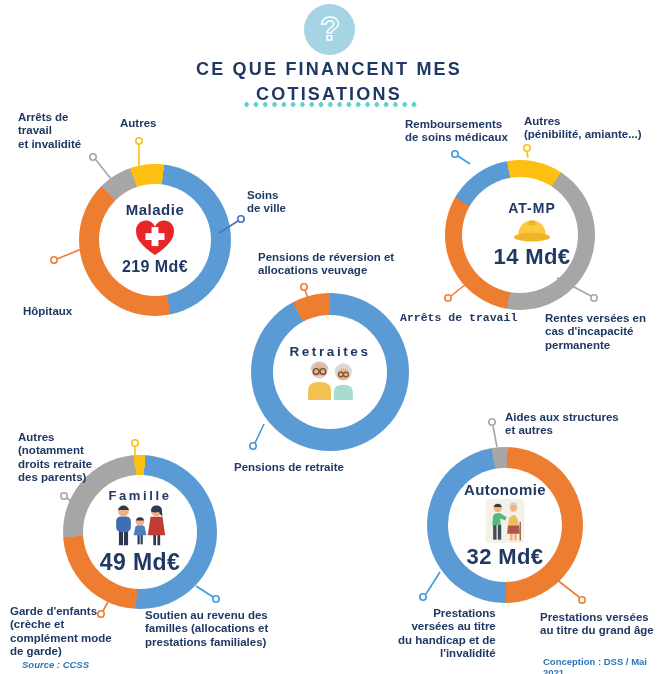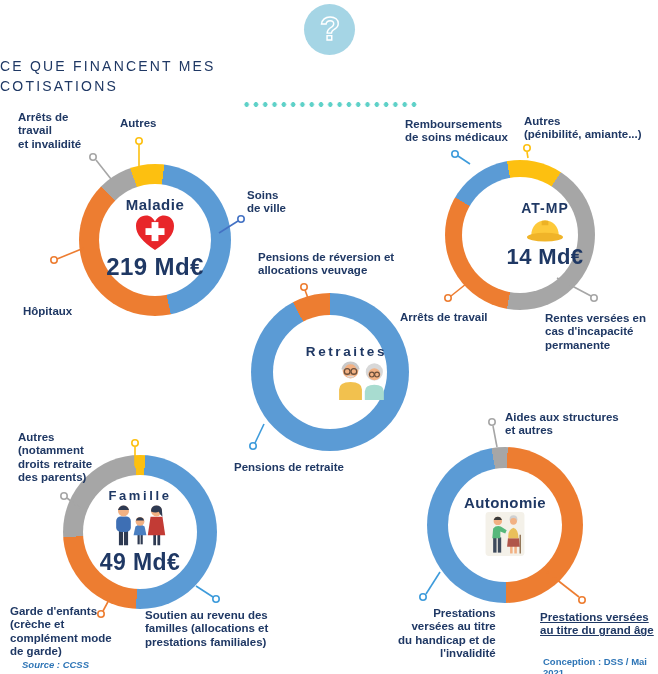--- a/index.html
+++ b/index.html
@@ -2,22 +2,22 @@
 <html><head>
 <meta charset="utf-8">
 <style>
   html,body{margin:0;padding:0;background:#fff;}
   .canvas{position:relative;width:658px;height:674px;background:#ffffff;overflow:hidden;
           font-family:"Liberation Sans",sans-serif;color:#1F3864;}
 
   
   .qcircle{position:absolute;left:304px;top:4px;width:51px;height:51px;border-radius:50%;
            background:#A5D5E5;display:flex;align-items:center;justify-content:center;}
-  .page-title{position:absolute;left:0;top:57px;width:658px;font-weight:normal;
-              font-size:14px;letter-spacing:2.2px;line-height:1.4;white-space:pre-line;color:#1F3864;}
+  .page-title{position:absolute;left:0;top:57px;width:658px;text-align:center;font-weight:bold;
+              font-size:18px;letter-spacing:2.2px;line-height:1.4;white-space:pre-line;color:#1F3864;}
   .dots{position:absolute;left:242px;top:101px;width:177px;height:7px;
         background-image:radial-gradient(circle,#5ED1C8 2.1px,rgba(94,209,200,0) 2.6px);
         background-size:9.3px 7px;background-repeat:repeat-x;}
 
   
   .donut{position:absolute;border-radius:50%;}
   .donut::after{content:"";position:absolute;background:#fff;border-radius:50%;}
   #donut-maladie{left:79px;top:164px;width:152px;height:152px;
     background:conic-gradient(#FDC010 0deg 7deg,#5B9BD5 7deg 168deg,#ED7D31 168deg 315deg,#A6A6A6 315deg 341deg,#FDC010 341deg 360deg);}
   #donut-maladie::after{inset:20px;}
@@ -31,57 +31,57 @@
     background:conic-gradient(#FDC010 0deg 4deg,#5B9BD5 4deg 183deg,#ED7D31 183deg 266deg,#A6A6A6 266deg 356deg,#FDC010 356deg 360deg);}
   #donut-famille::after{inset:20px;}
   #donut-autonomie{left:427px;top:447px;width:156px;height:156px;
     background:conic-gradient(#A6A6A6 0deg 2deg,#ED7D31 2deg 179deg,#5B9BD5 179deg 350deg,#A6A6A6 350deg 360deg);}
   #donut-autonomie::after{inset:21px;}
 
   
   .center{position:absolute;z-index:2;display:flex;flex-direction:column;align-items:center;
           justify-content:center;text-align:center;gap:1px;}
   #center-maladie{left:99px;top:182px;width:112px;height:112px;}
-  #center-atmp{left:487px;top:177px;width:116px;height:116px;}
-  #center-retraites{left:273px;top:315px;width:114px;height:114px;align-items:flex-end;}
+  #center-atmp{left:474px;top:177px;width:116px;height:116px;}
+  #center-retraites{left:273px;top:315px;width:114px;height:114px;}
   #center-famille{left:83px;top:475px;width:114px;height:114px;}
   #center-autonomie{left:448px;top:468px;width:114px;height:114px;}
   .chart-title{font-weight:bold;color:#1F3864;}
   #center-maladie .chart-title{font-size:15px;letter-spacing:.5px;}
   #center-atmp .chart-title{font-size:14px;letter-spacing:1px;}
   #center-retraites .chart-title{font-size:13.5px;letter-spacing:2.6px;}
   #center-famille .chart-title{font-size:13px;letter-spacing:2.6px;}
   #center-autonomie .chart-title{font-size:15px;letter-spacing:.4px;}
   .chart-value{font-weight:bold;color:#1F3864;letter-spacing:.4px;}
-  #center-maladie .chart-value{font-size:24px;}
+  #center-maladie .chart-value{font-size:16px;}
   #center-atmp .chart-value{font-size:22px;}
   #center-retraites .chart-value{font-size:23px;}
   #center-famille .chart-value{font-size:23px;}
   #center-autonomie .chart-value{font-size:22px;}
 
   
   .callout{position:absolute;z-index:4;font-weight:bold;font-size:11.5px;line-height:1.17;
            white-space:pre-line;color:#1F3864;}
   #lbl-maladie-arrets{left:18px;top:111px;}
   #lbl-maladie-autres{left:120px;top:117px;}
   #lbl-maladie-soins{left:247px;top:189px;}
   #lbl-maladie-hopitaux{left:23px;top:269px;margin-top:36px;}
   #lbl-atmp-remboursements{left:405px;top:118px;}
   #lbl-atmp-autres{left:524px;top:115px;}
-  #lbl-atmp-arrets{left:400px;top:311px;}
+  #lbl-atmp-arrets{left:400px;top:311px;font-family:Liberation Mono, monospace;}
   #lbl-atmp-rentes{left:545px;top:312px;}
   #lbl-retraites-reversion{left:258px;top:251px;}
   #lbl-retraites-pensions{left:234px;top:461px;}
   #lbl-famille-action{left:104px;top:396px;}
   #lbl-famille-autres{left:18px;top:431px;}
   #lbl-famille-garde{left:10px;top:605px;}
   #lbl-famille-soutien{left:145px;top:609px;}
   #lbl-autonomie-aides{left:505px;top:411px;}
   #lbl-autonomie-handicap{left:398px;top:607px;text-align:right;}
-  #lbl-autonomie-grandage{left:540px;top:611px;text-decoration:underline;}
+  #lbl-autonomie-grandage{left:540px;top:611px;}
 
   
   .lines{position:absolute;inset:0;z-index:3;pointer-events:none;}
 
   
   .footer-note{position:absolute;z-index:4;font-size:9.5px;color:#2E75B6;font-weight:bold;}
   #source{left:22px;top:659px;font-style:italic;}
   #conception{left:543px;top:656px;}
 </style>
 </head>
@@ -173,20 +173,21 @@
       <path d="M8 31 L9 19.5 Q12.5 15.5 18 17 L25 21.5 L23.3 25.5 L17.5 23 L17.5 31 Z" fill="#56B87B"></path>
       <circle cx="14.5" cy="10.5" r="5" fill="#F2B183"></circle>
       <path d="M9.6 9.5 Q10.8 5.5 14.5 5.5 Q18.2 5.5 19.4 9.5 Z" fill="#3A3A3A"></path>
       <rect x="29" y="40" width="3" height="9" fill="#F2B183"></rect>
       <rect x="34" y="40" width="3" height="9" fill="#F2B183"></rect>
       <path d="M26.5 31 L39.5 31 L40.5 41 L25.5 41 Z" fill="#B0564A"></path>
       <path d="M27 31 Q26 21 33 18.5 Q39 20.5 39 31 Z" fill="#E9C05B"></path>
       <circle cx="33" cy="8.5" r="4.6" fill="#D0D0D0"></circle>
       <circle cx="33" cy="11" r="4" fill="#F2B183"></circle>
     </svg>
+    <div class="chart-value">32 Md€</div>
   </div>
 
   <svg class="lines" width="658" height="674" viewBox="0 0 658 674">
     <g stroke-width="1.6" fill="none">
       <line x1="111" y1="179" x2="96" y2="160" stroke="#A6A6A6"></line>
       <line x1="139" y1="167" x2="139" y2="145" stroke="#FDC010"></line>
       <line x1="219" y1="233" x2="238" y2="221" stroke="#4472C4"></line>
       <line x1="84" y1="248" x2="57" y2="259" stroke="#ED7D31"></line>
       <line x1="470" y1="164" x2="458" y2="156" stroke="#3D9BDB"></line>
       <line x1="528" y1="158" x2="527" y2="152" stroke="#FDC010"></line>

